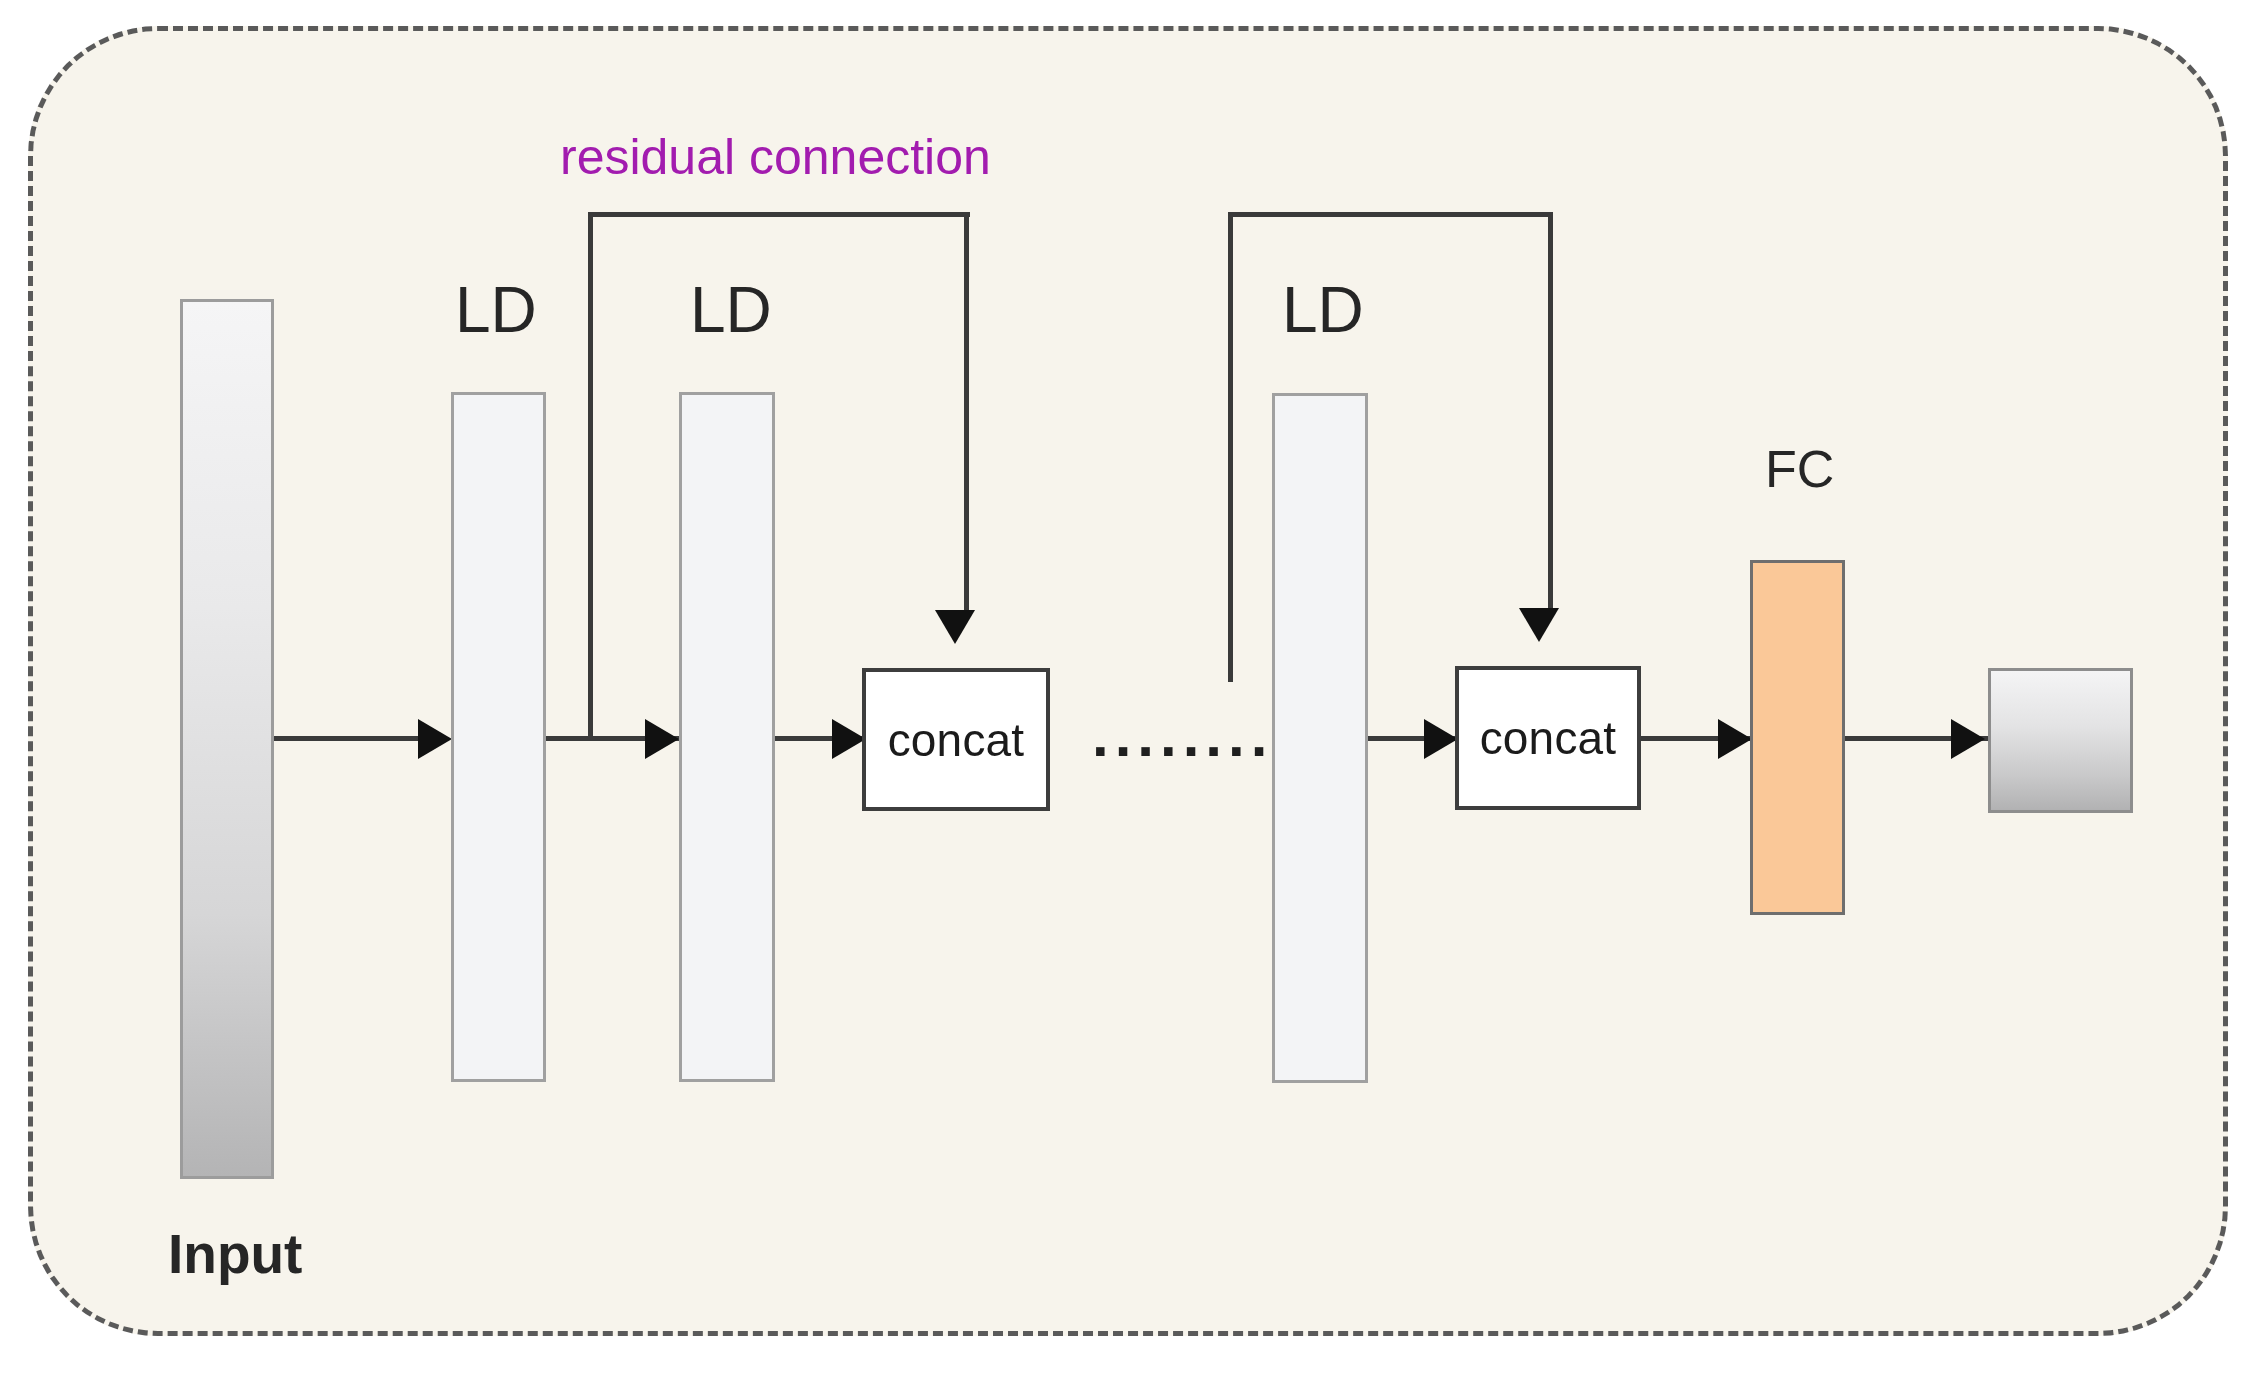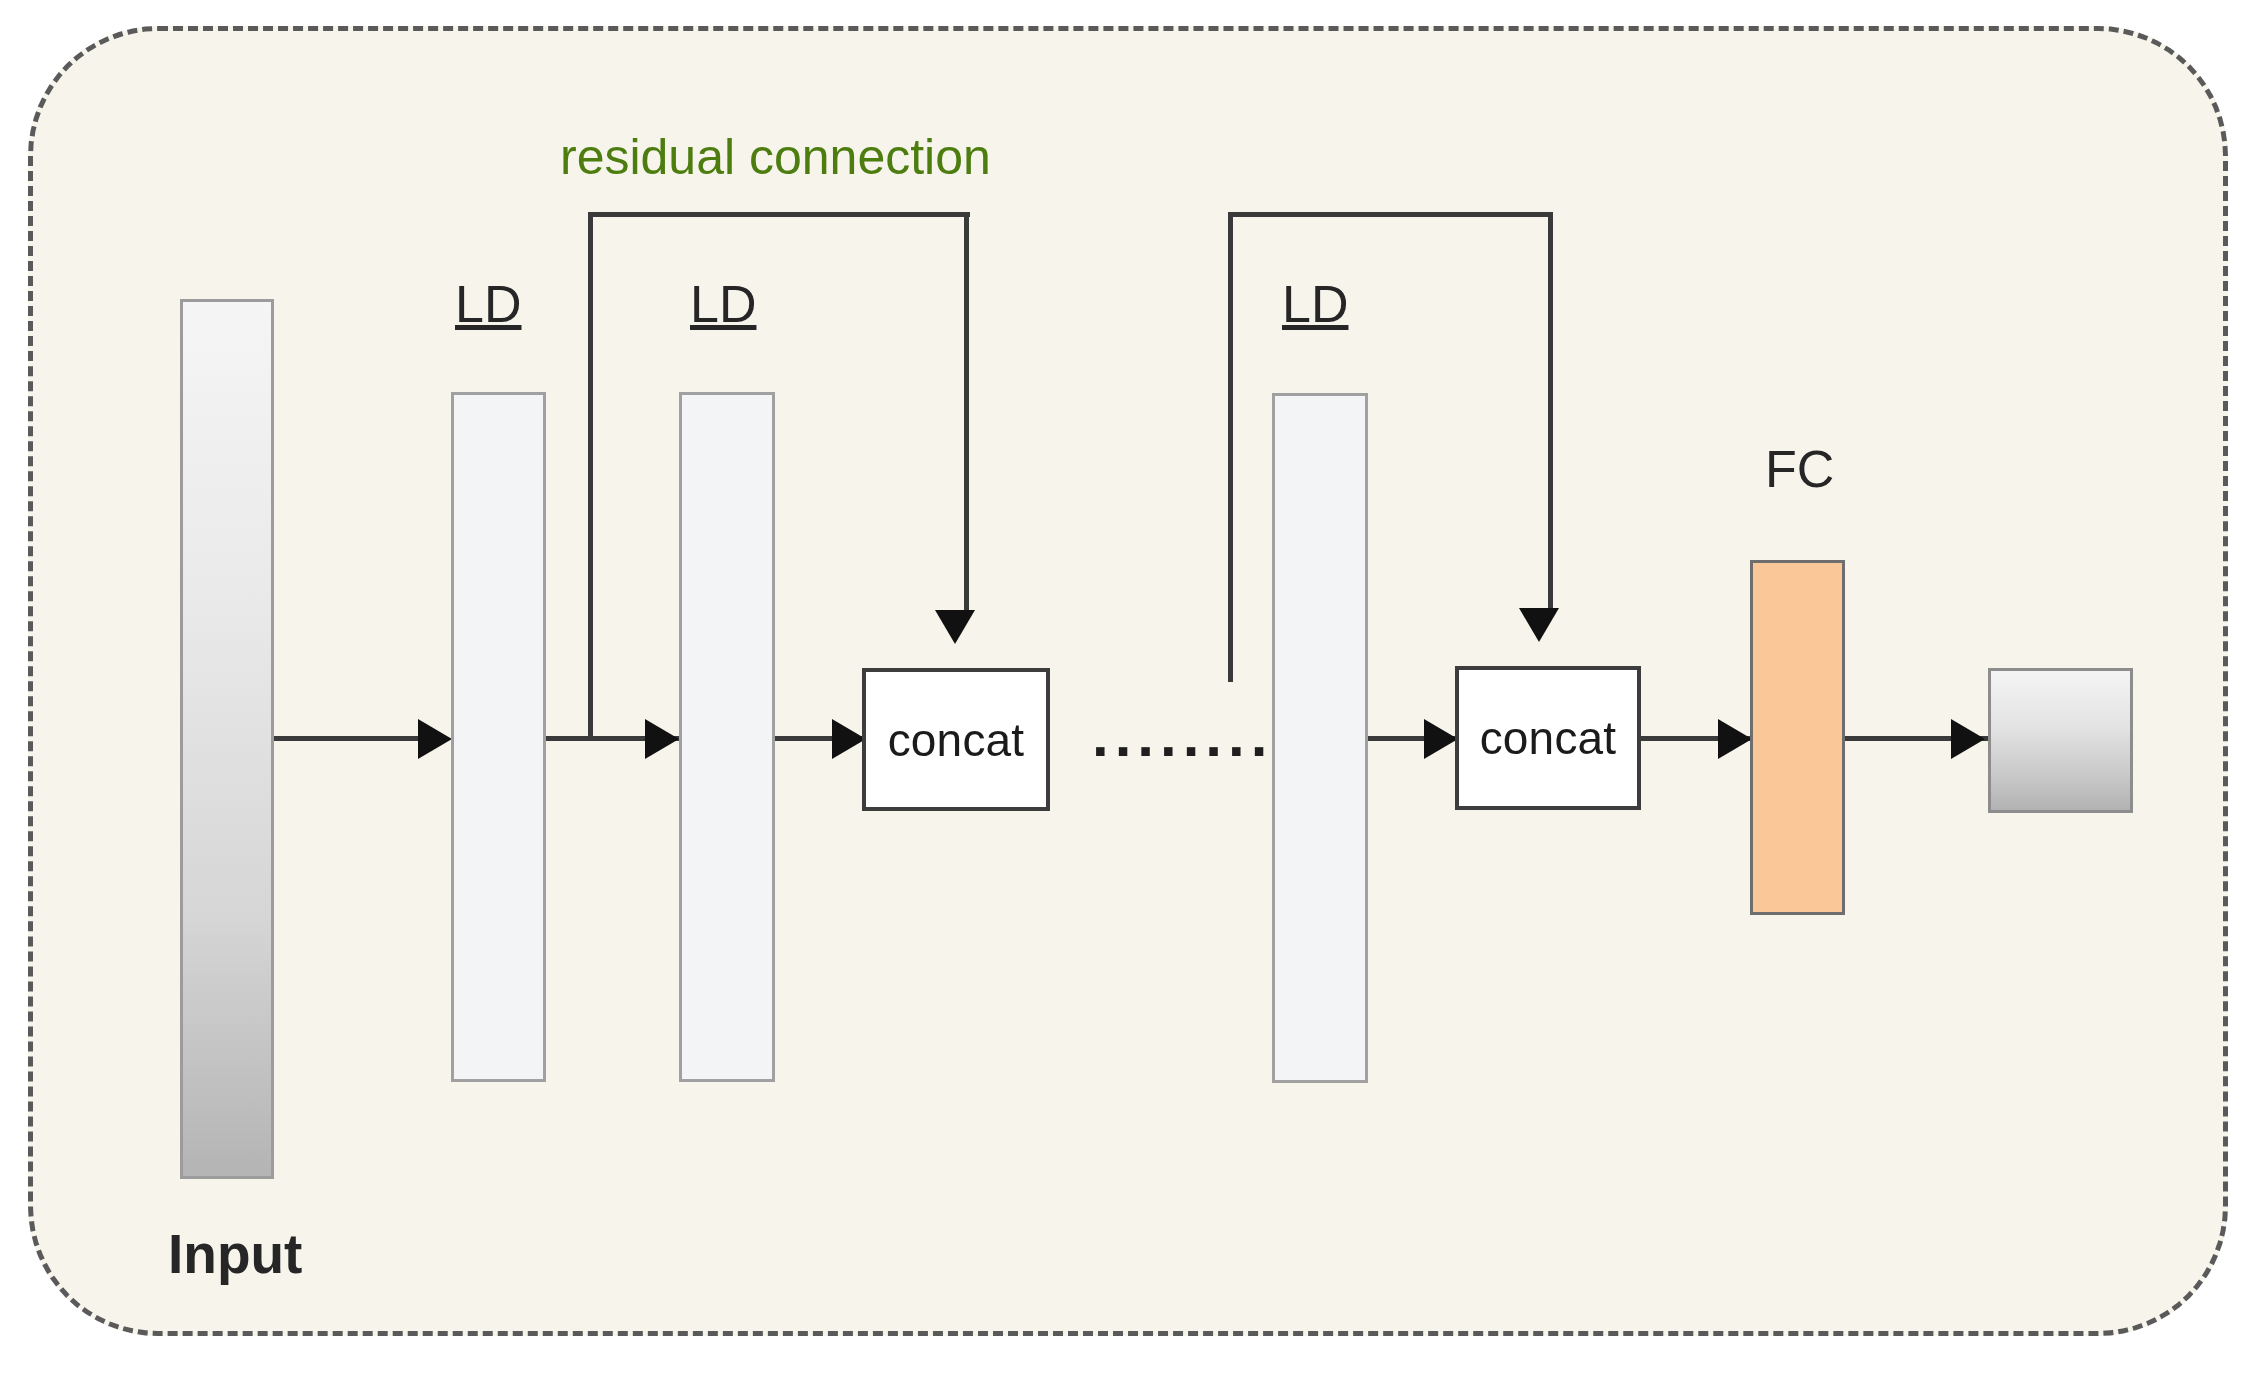--- a/index.html
+++ b/index.html
@@ -70,23 +70,23 @@
     color: #1b1b1b;
     letter-spacing: 0.2px;
   }
   
   .lbl {
     position: absolute;
     color: #262626;
     white-space: nowrap;
     line-height: 1;
   }
-  .lbl-ld  { font-size: 52px; text-decoration: underline; }
+  .lbl-ld  { font-size: 64px; }
   .lbl-fc  { font-size: 52px; }
-  .lbl-res { font-size: 50px; color: #4d7c0f; }
+  .lbl-res { font-size: 50px; color: #a21caf; }
   .lbl-io  { font-size: 55px; }
 
   
   .hline {
     position: absolute;
     height: 5px;
     background: #3a3a3a;
   }
   .vline {
     position: absolute;

